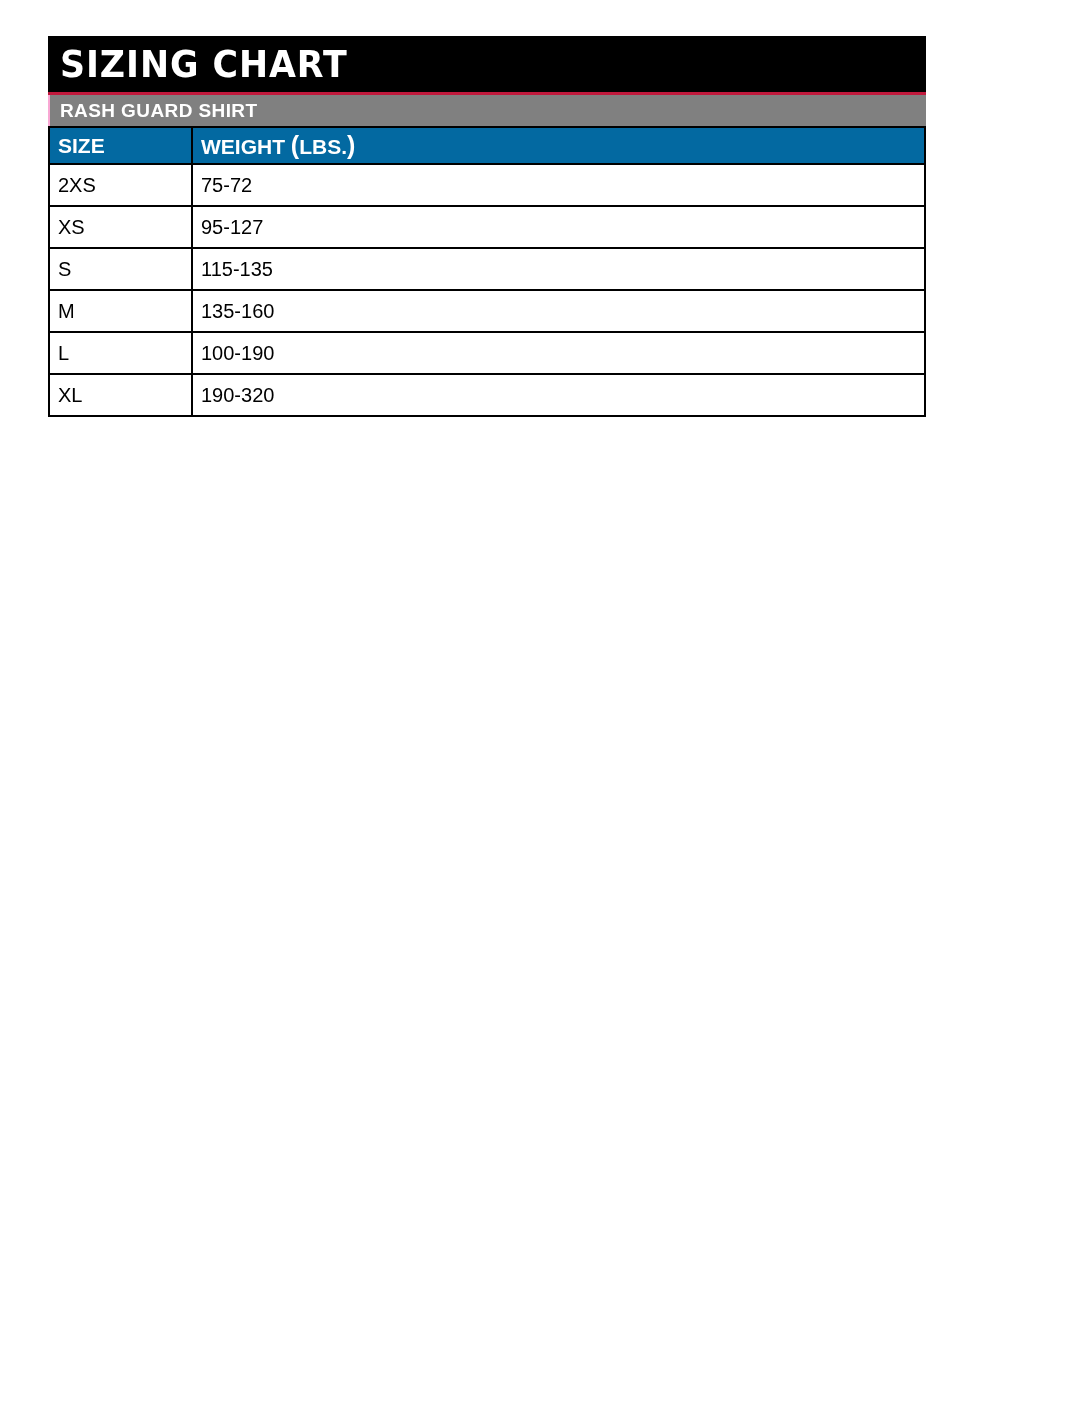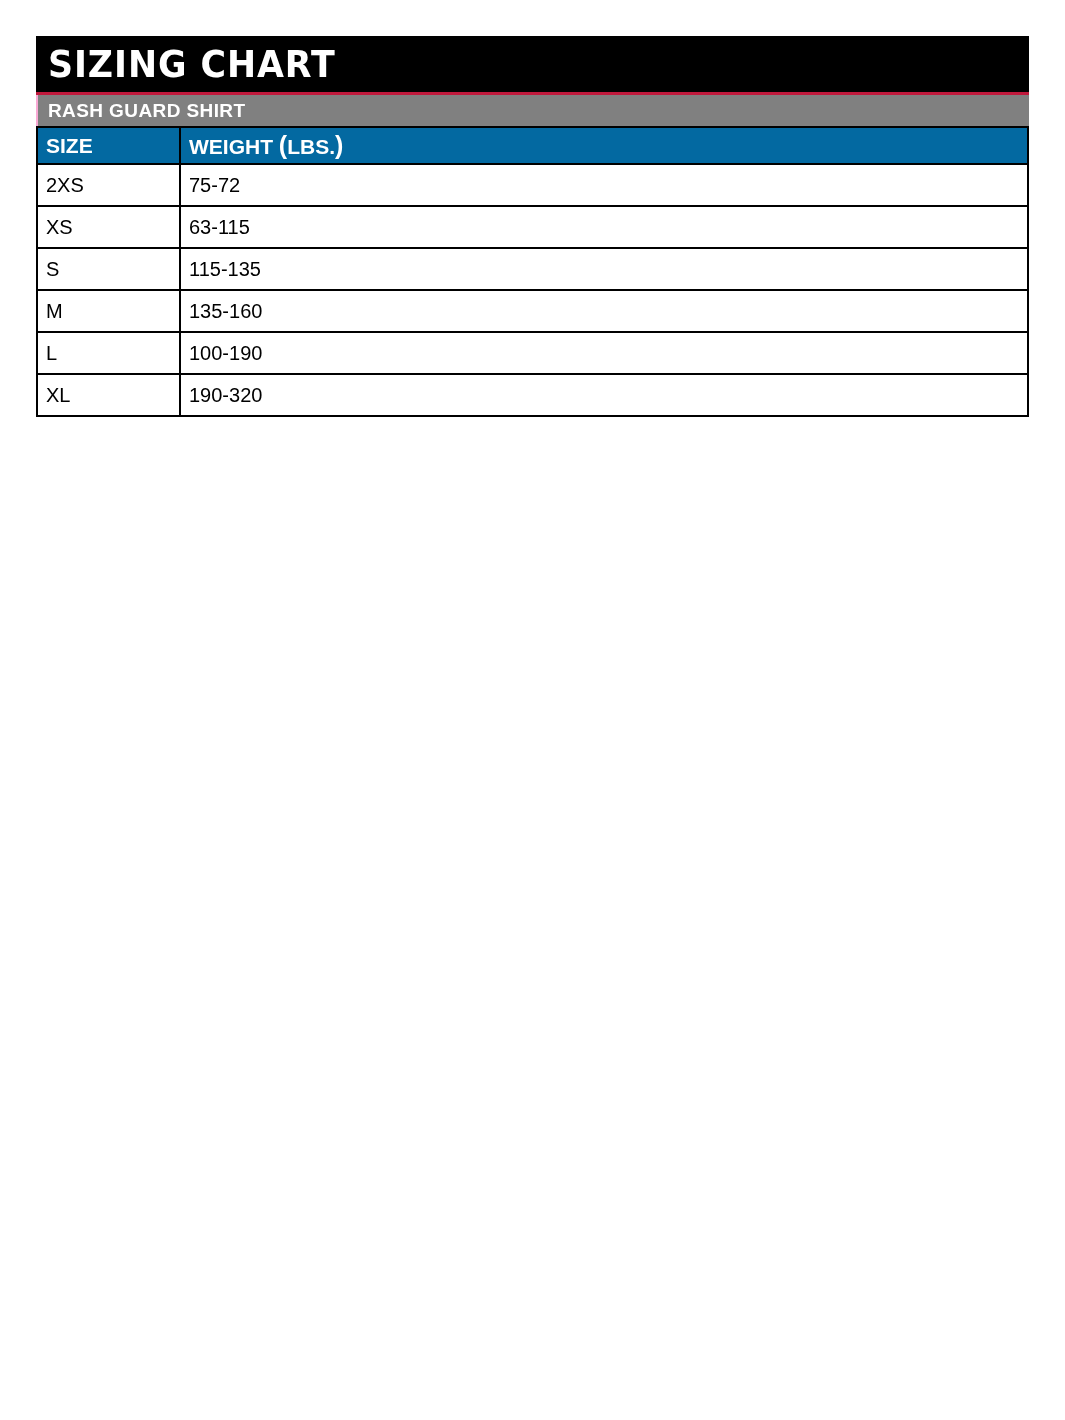--- a/index.html
+++ b/index.html
@@ -15,23 +15,23 @@
   }
   .page {
     position: absolute;
     left: 0; top: 0;
     width: 1065px;
     height: 1420px;
     background: #ffffff;
   }
   .chart-wrap {
     position: absolute;
-    left: 36px;
+    left: 48px;
     top: 36px;
-    width: 993px;
+    width: 878px;
   }
 
   
   .title-bar {
     background: #000000;
     height: 56px;
     display: flex;
     align-items: center;
     padding-left: 12px;
     box-sizing: border-box;
@@ -136,21 +136,21 @@
           </th>
         </tr>
       </thead>
       <tbody>
         <tr>
           <td>2XS</td>
           <td>75-72</td>
         </tr>
         <tr>
           <td>XS</td>
-          <td>63-115</td>
+          <td>95-127</td>
         </tr>
         <tr>
           <td>S</td>
           <td>115-135</td>
         </tr>
         <tr>
           <td>M</td>
           <td>135-160</td>
         </tr>
         <tr>

